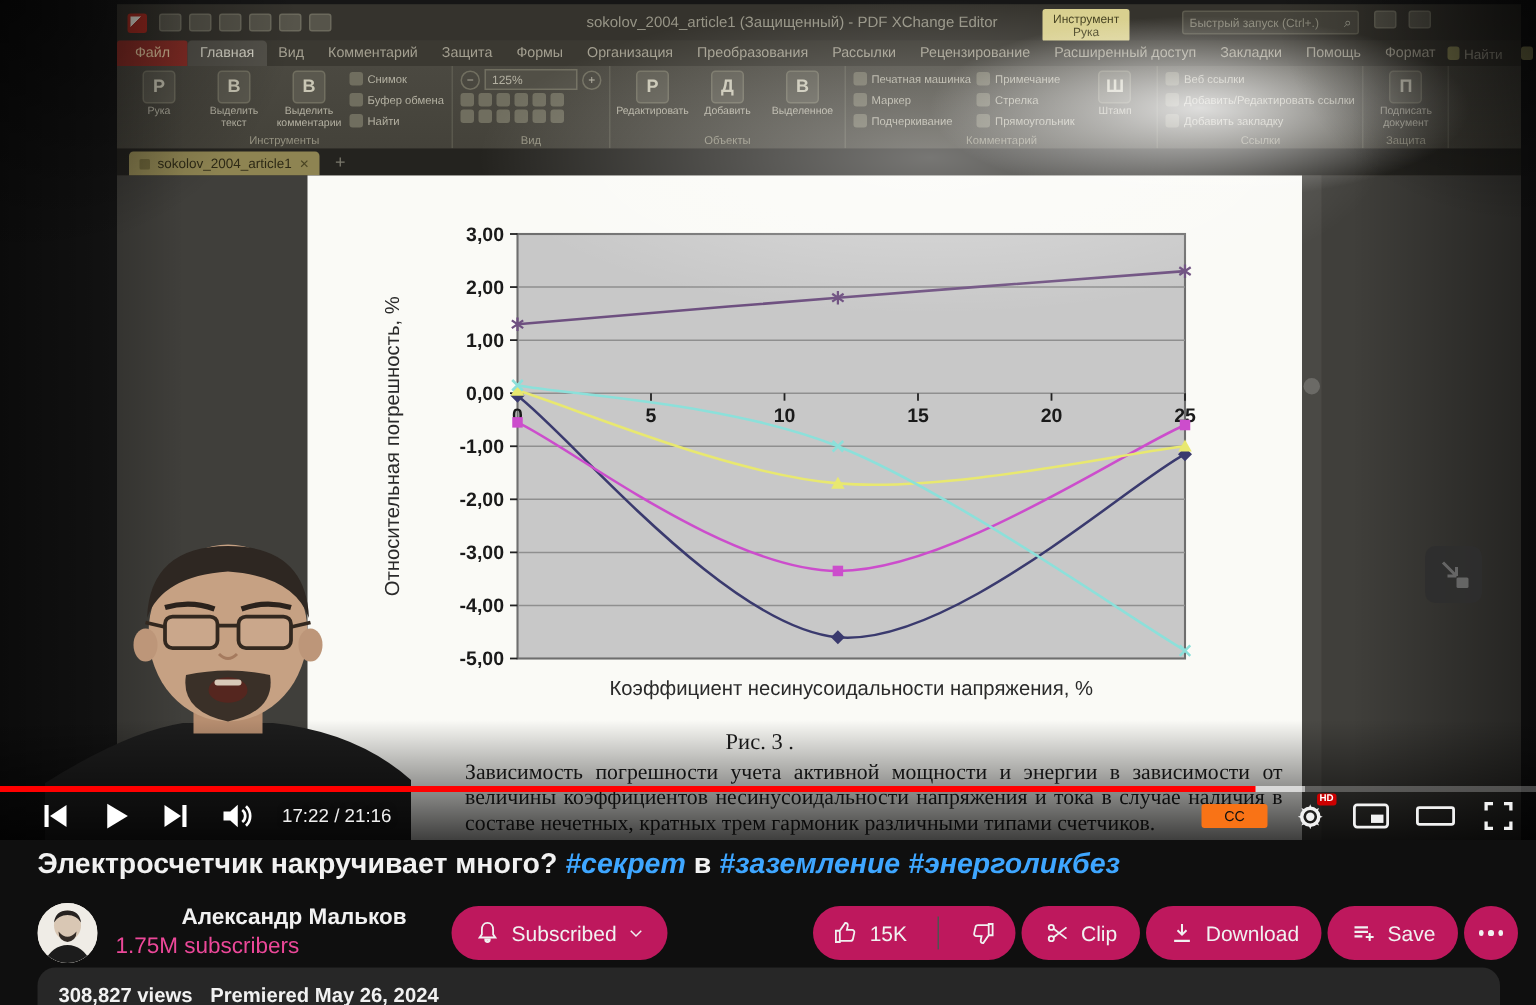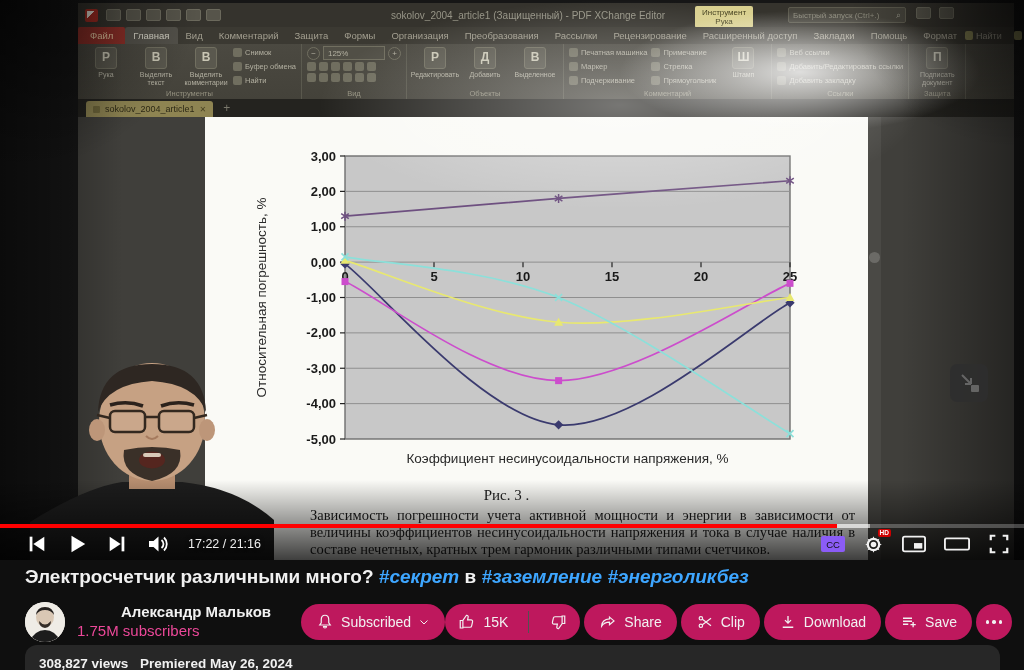--- a/index.html
+++ b/index.html
@@ -82,21 +82,21 @@
   .ctl-gradient{position:absolute;left:0;bottom:0;right:0;height:80px;z-index:6;pointer-events:none;
     background:linear-gradient(rgba(0,0,0,0), rgba(0,0,0,.75));}
   .progress{position:absolute;left:0;bottom:32px;right:0;height:4px;z-index:8;background:rgba(255,255,255,.25);}
   .prog-buffer{position:absolute;left:0;top:0;height:100%;background:rgba(255,255,255,.55);}
   .prog-played{position:absolute;left:0;top:0;height:100%;background:#f00;}
   .controls{position:absolute;left:12px;bottom:0;right:0;height:32px;z-index:9;display:flex;align-items:center;
     padding:0 14px;gap:18px;}
   .controls svg{display:block;}
   .time{color:#eee;font-size:12.5px;text-shadow:0 0 4px rgba(0,0,0,.6);}
   .ctl-right{margin-left:auto;display:flex;align-items:center;gap:18px;}
-  .ccbadge{width:24px;height:16px;background:#8b5cf6;border-radius:2px;color:#0f0f0f;font-size:9.5px;font-weight:normal;
+  .ccbadge{width:44px;height:16px;background:#f97316;border-radius:2px;color:#0f0f0f;font-size:9.5px;font-weight:normal;
     display:flex;align-items:center;justify-content:center;}
   .gearwrap{position:relative;}
   .hdbadge{position:absolute;right:-7px;top:-5px;background:#c00;color:#fff;font-size:6.5px;font-weight:bold;
     padding:1px 2px;border-radius:2px;line-height:1;}
 
   
   .vtitle{position:absolute;left:25px;top:566px;right:25px;font-size:19px;font-weight:bold;color:#f1f1f1;
     white-space:nowrap;overflow:hidden;}
   .vtitle .tag{color:#3ea6ff;font-style:italic;}
   .chrow{position:absolute;left:25px;top:601px;right:12px;height:42px;display:flex;align-items:center;}
@@ -473,21 +473,21 @@
         <svg width="26" height="20" viewBox="0 0 28 20">
           <rect x="1" y="4" width="26" height="12" rx="1.5" fill="none" stroke="#f1f1f1" stroke-width="2"></rect>
         </svg>
         <svg width="22" height="22" viewBox="0 0 24 24">
           <path d="M3,8 V3 H8 M16,3 H21 V8 M21,16 V21 H16 M8,21 H3 V16" fill="none" stroke="#f1f1f1" stroke-width="2.4"></path>
         </svg>
       </div>
     </div>
   </div>
 
-  <div class="vtitle" id="video-title"><span>Электросчетчик различными много? </span><span class="tag">#секрет</span><span> в </span><span class="tag">#заземление</span><span> </span><span class="tag">#энерголикбез</span></div>
+  <div class="vtitle" id="video-title"><span>Электросчетчик накручивает много? </span><span class="tag">#секрет</span><span> в </span><span class="tag">#заземление</span><span> </span><span class="tag">#энерголикбез</span></div>
 
   <div class="chrow">
     <div class="avatar">
       <svg width="40" height="40" viewBox="0 0 40 40">
         <rect width="40" height="40" fill="#efece6"></rect>
         <ellipse cx="20" cy="15" rx="9" ry="10" fill="#d9c7b4"></ellipse>
         <path d="M11,13 Q12,5 20,5 Q28,5 29,13 Q26,8 20,8 Q14,8 11,13 Z" fill="#262220"></path>
         <path d="M14,19 Q20,26 26,19 Q26,25 20,26 Q14,25 14,19 Z" fill="#332c27"></path>
         <path d="M4,40 Q10,28 20,28 Q30,28 36,40 Z" fill="#1c1c1c"></path>
       </svg>
@@ -518,26 +518,20 @@
         <div class="likeseg">
           <svg width="18" height="18" viewBox="0 0 24 24">
             <g transform="rotate(180 12 12)">
               <path d="M3,10 h3.5 v10 H3 z M6.5,19 h9.5 c1.1,0 2,-0.8 2.2,-1.9 l1.2,-5.4 c0.3,-1.3 -0.7,-2.5 -2,-2.5 h-4.6 l0.8,-3.9 c0.2,-1.2 -0.7,-2.3 -1.9,-2.3 h-0.4 L6.5,10 z" fill="none" stroke="#f1f1f1" stroke-width="1.6"></path>
             </g>
           </svg>
         </div>
       </div>
       <div class="pill">
         <svg width="18" height="18" viewBox="0 0 24 24">
-          <path d="M14,5.5 L20,10.5 L14,15.5 v-3.3 C8.5,12.2 5.5,14.5 3.5,17.5 c0.3,-6 4,-9.3 10.5,-9.7 z" fill="none" stroke="#f1f1f1" stroke-width="1.6"></path>
-        </svg>
-        <span>Share</span>
-      </div>
-      <div class="pill">
-        <svg width="18" height="18" viewBox="0 0 24 24">
           <circle cx="6.5" cy="7" r="2.3" fill="none" stroke="#f1f1f1" stroke-width="1.6"></circle>
           <circle cx="6.5" cy="17" r="2.3" fill="none" stroke="#f1f1f1" stroke-width="1.6"></circle>
           <path d="M8.5,8.3 L20,17 M8.5,15.7 L20,7" stroke="#f1f1f1" stroke-width="1.6"></path>
         </svg>
         <span>Clip</span>
       </div>
       <div class="pill">
         <svg width="18" height="18" viewBox="0 0 24 24">
           <path d="M12,4 v9 M8,9.5 l4,4 4,-4 M5,19 h14" fill="none" stroke="#f1f1f1" stroke-width="1.8"></path>
         </svg>

